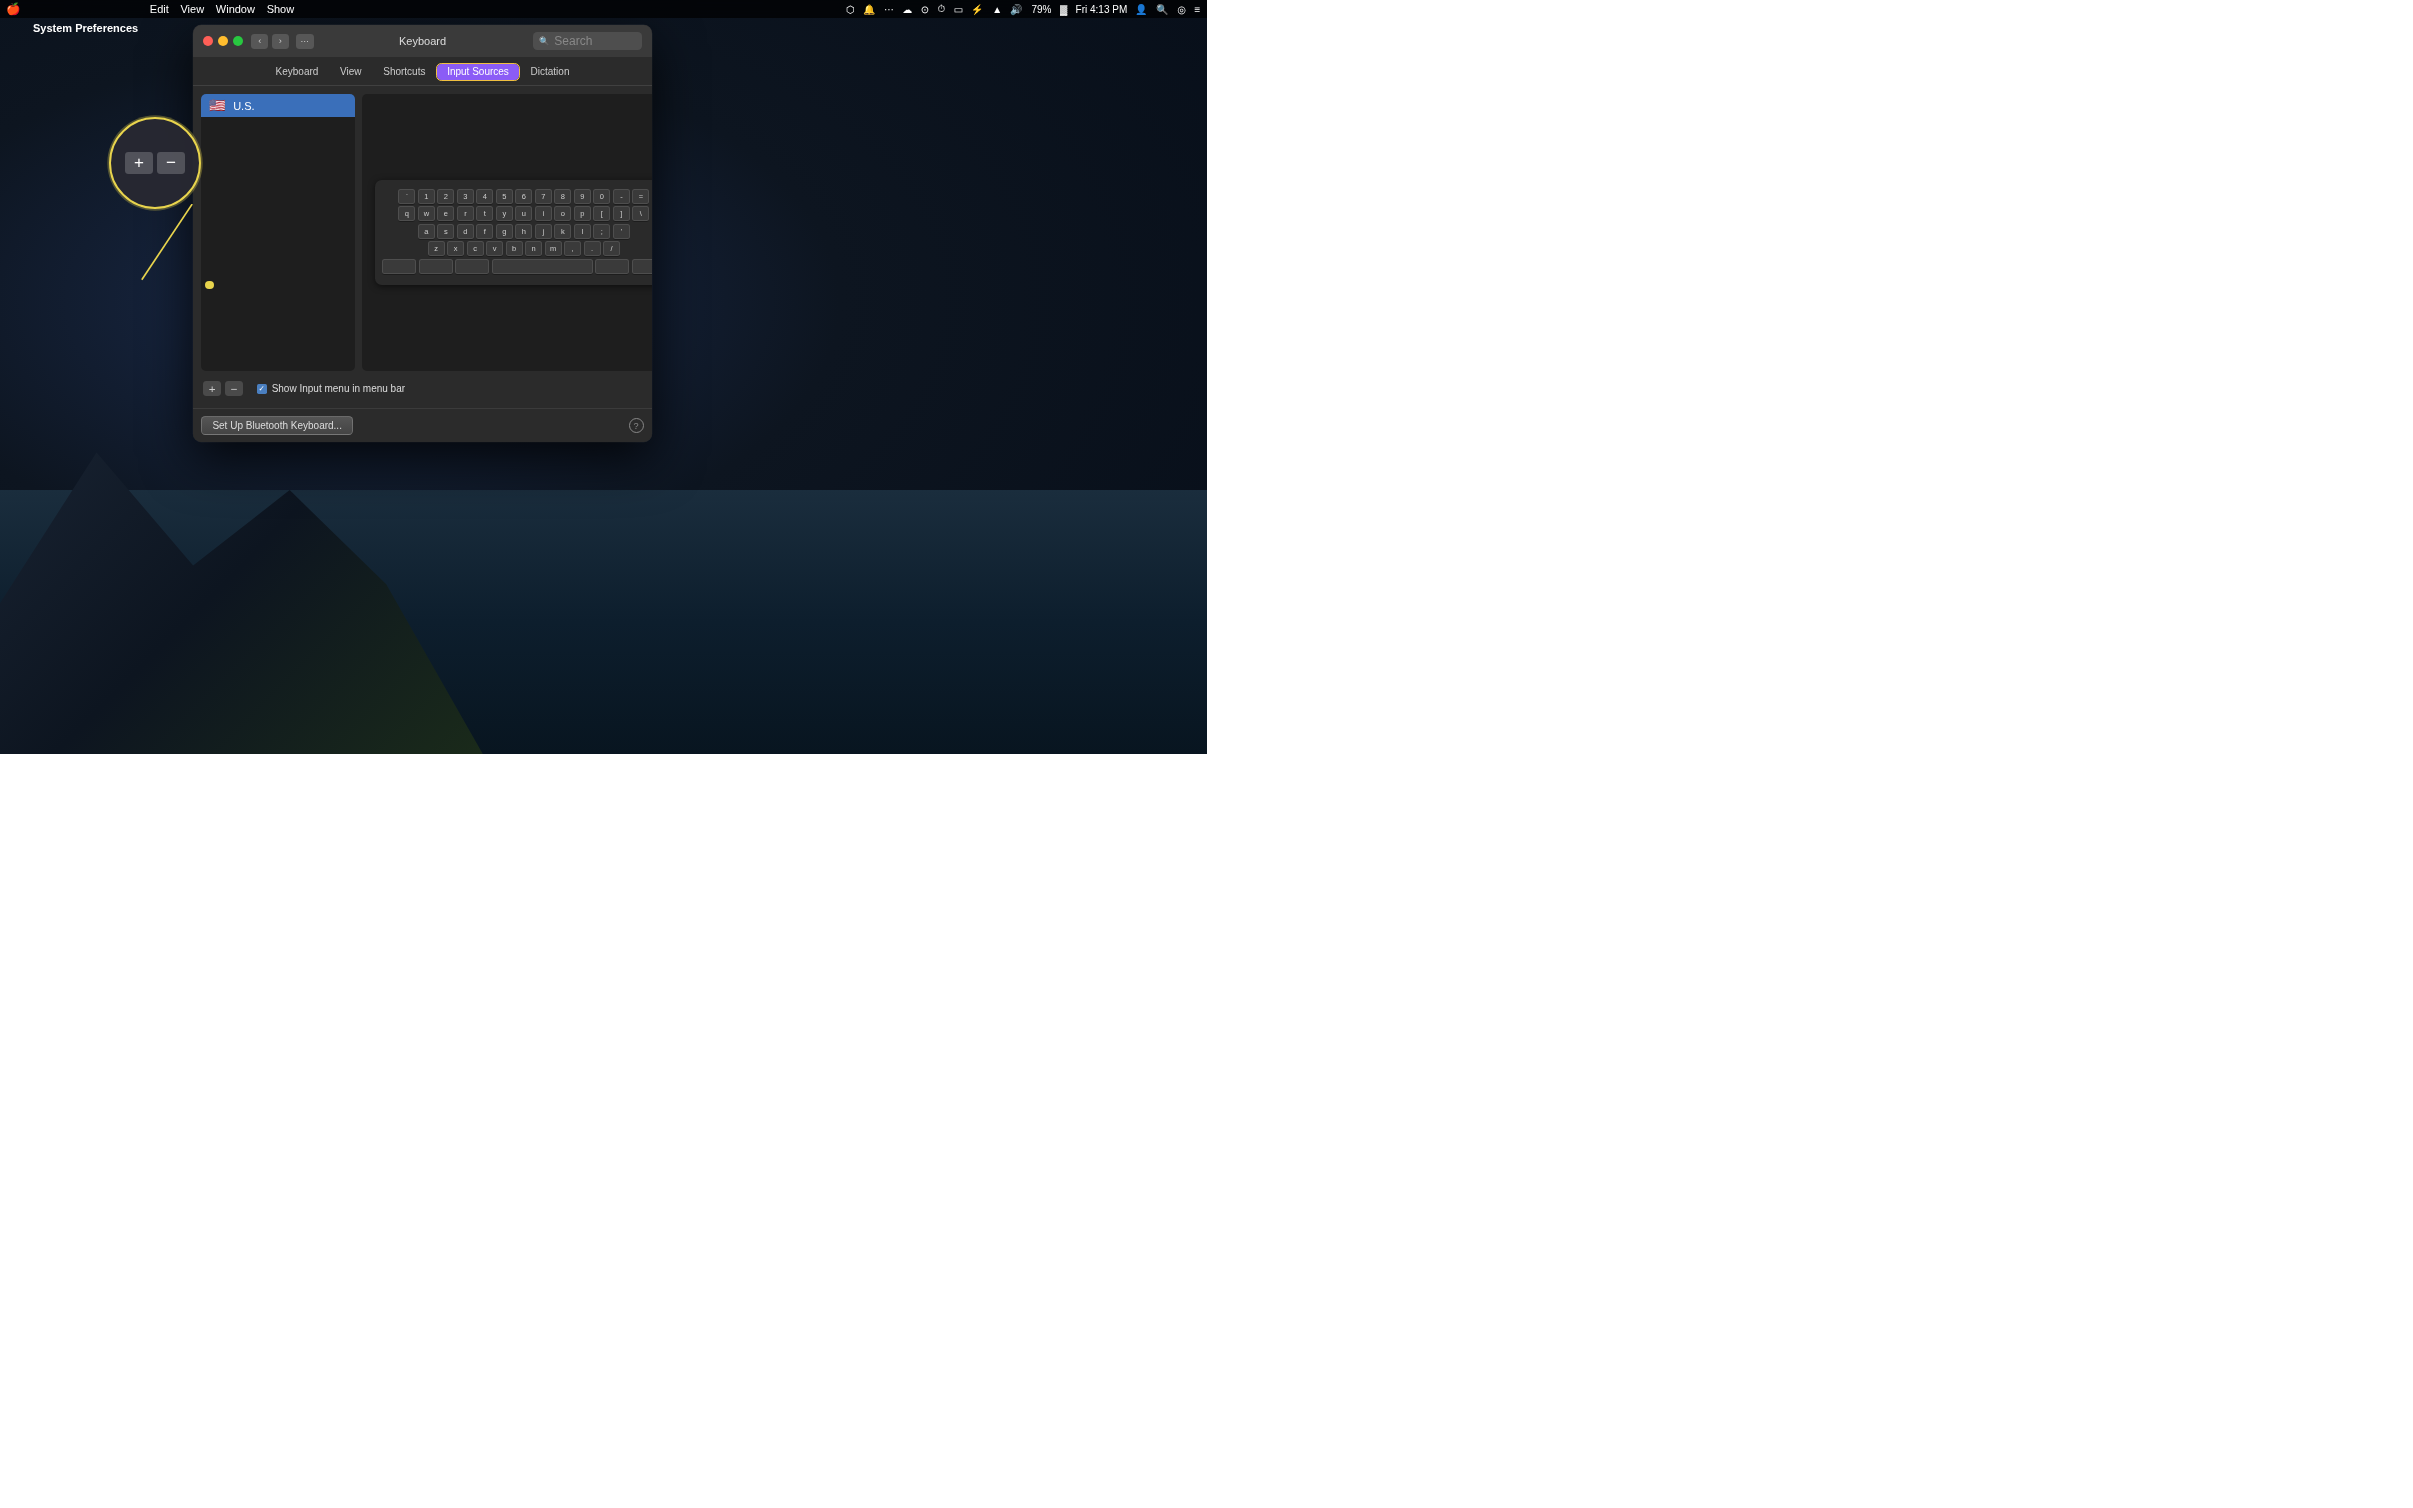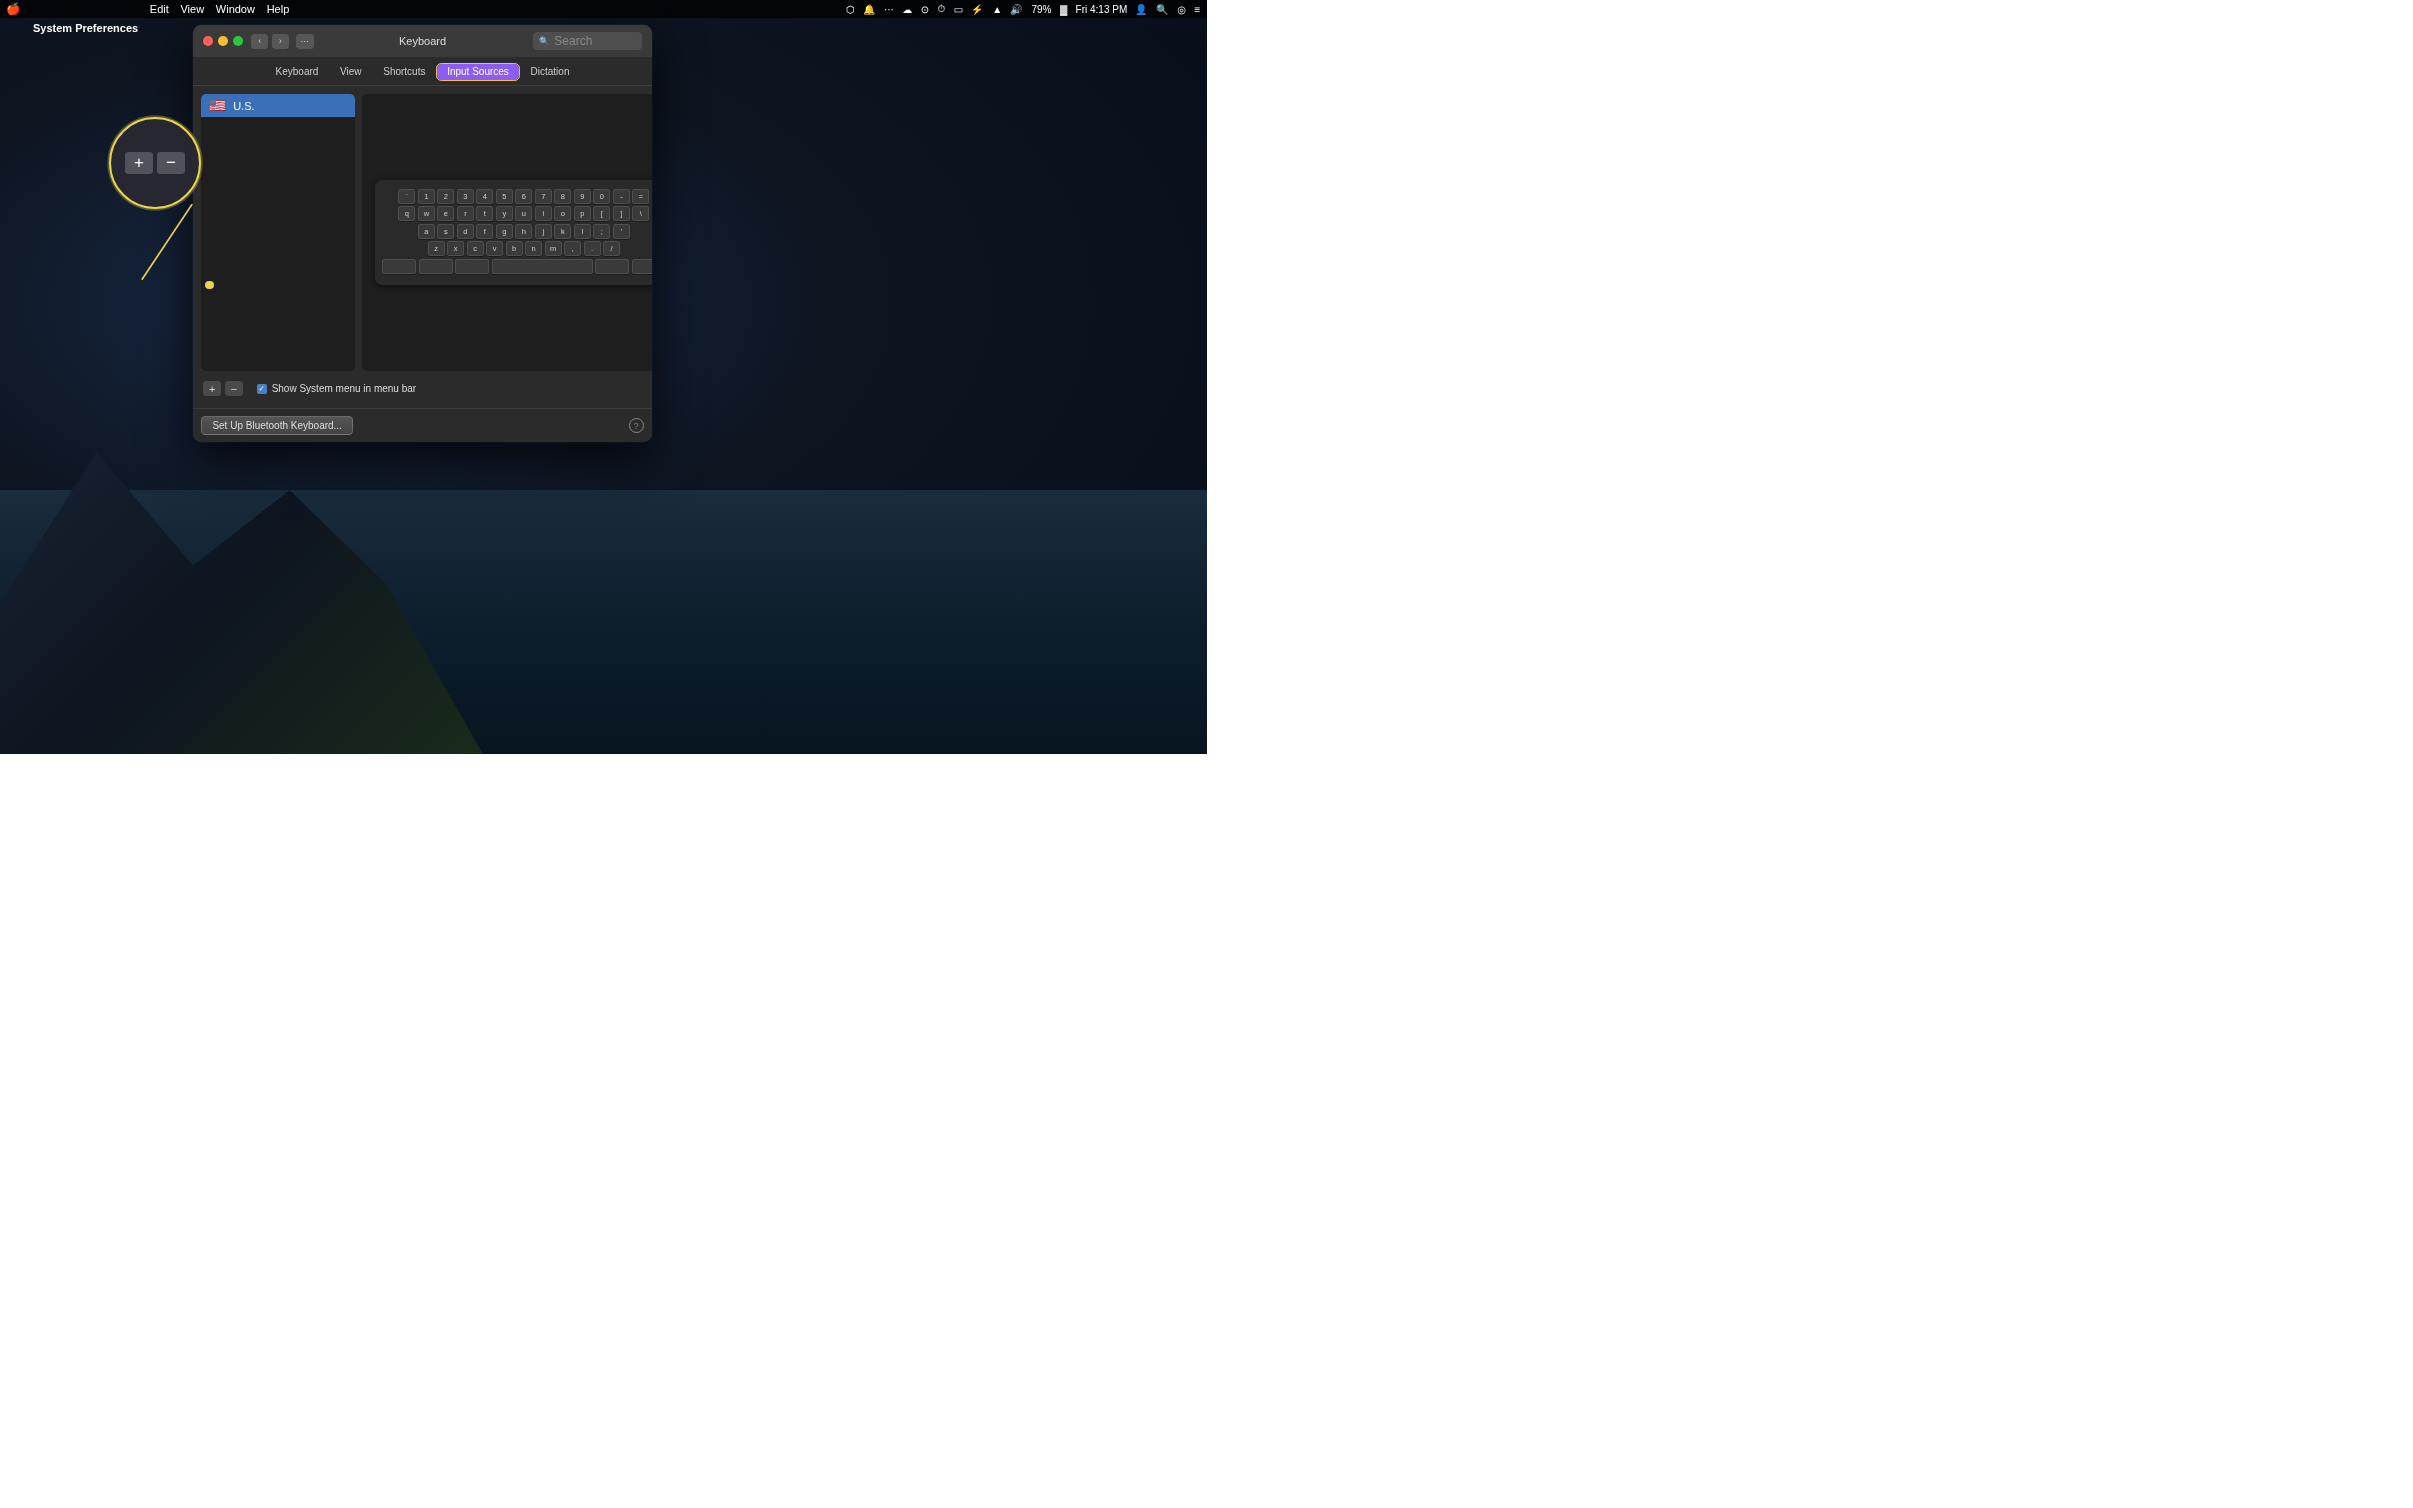--- a/index.html
+++ b/index.html
@@ -444,21 +444,21 @@
   <div class="water"></div>
   <div class="mountain-left"></div>
 
   <div class="menubar">
     <div class="menubar-left">
       <span class="apple-logo">🍎</span>
       <span class="menubar-item bold">System Preferences</span>
       <span class="menubar-item">Edit</span>
       <span class="menubar-item">View</span>
       <span class="menubar-item">Window</span>
-      <span class="menubar-item">Help</span>
+      <span class="menubar-item">Show</span>
     </div>
     <div class="menubar-right">
       <span>⬡</span>
       <span>🔔</span>
       <span>···</span>
       <span>☁</span>
       <span>⊙</span>
       <span>⏱</span>
       <span>▭</span>
       <span>⚡</span>
@@ -591,21 +591,21 @@
         </div>
       </div>
 
       <div class="bottom-bar">
         <div class="add-remove-btn">+</div>
         <div class="add-remove-btn">−</div>
         <div class="show-menu-check">
           <div class="checkbox">
             <span class="checkmark">✓</span>
           </div>
-          <span class="check-label">Show System menu in menu bar</span>
+          <span class="check-label">Show Input menu in menu bar</span>
         </div>
       </div>
     </div>
 
     <div class="footer">
       <button class="bt-keyboard-btn">Set Up Bluetooth Keyboard...</button>
       <div class="help-btn">?</div>
     </div>
   </div>
 

